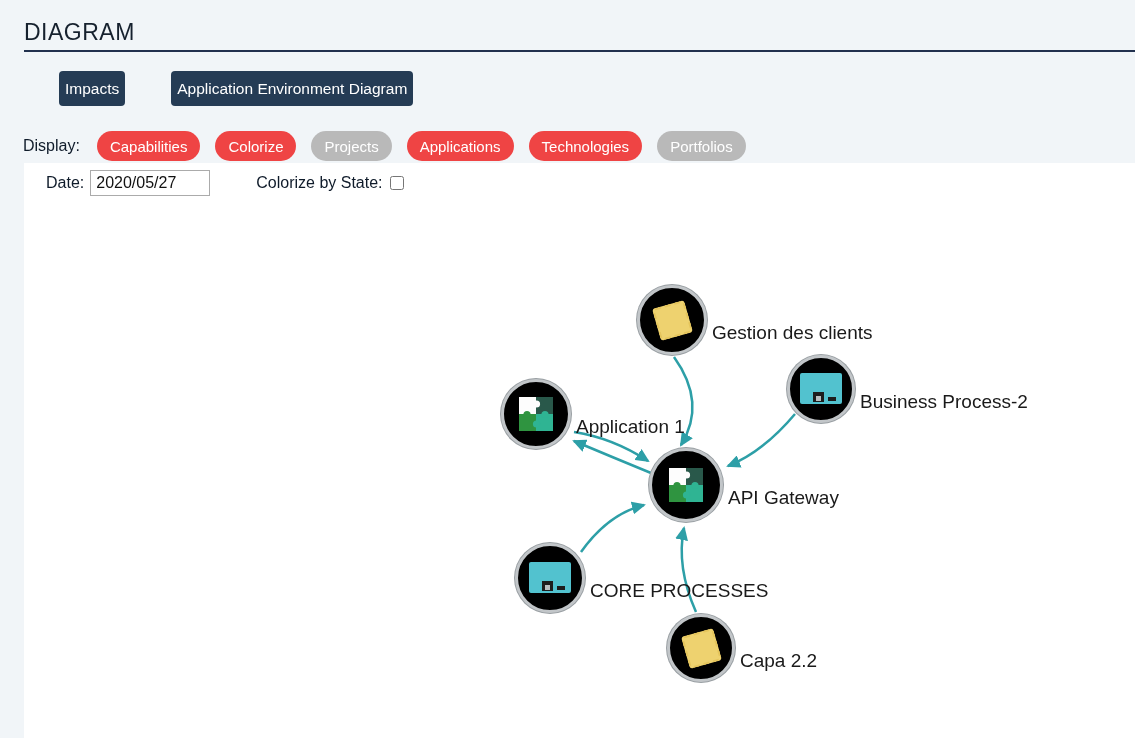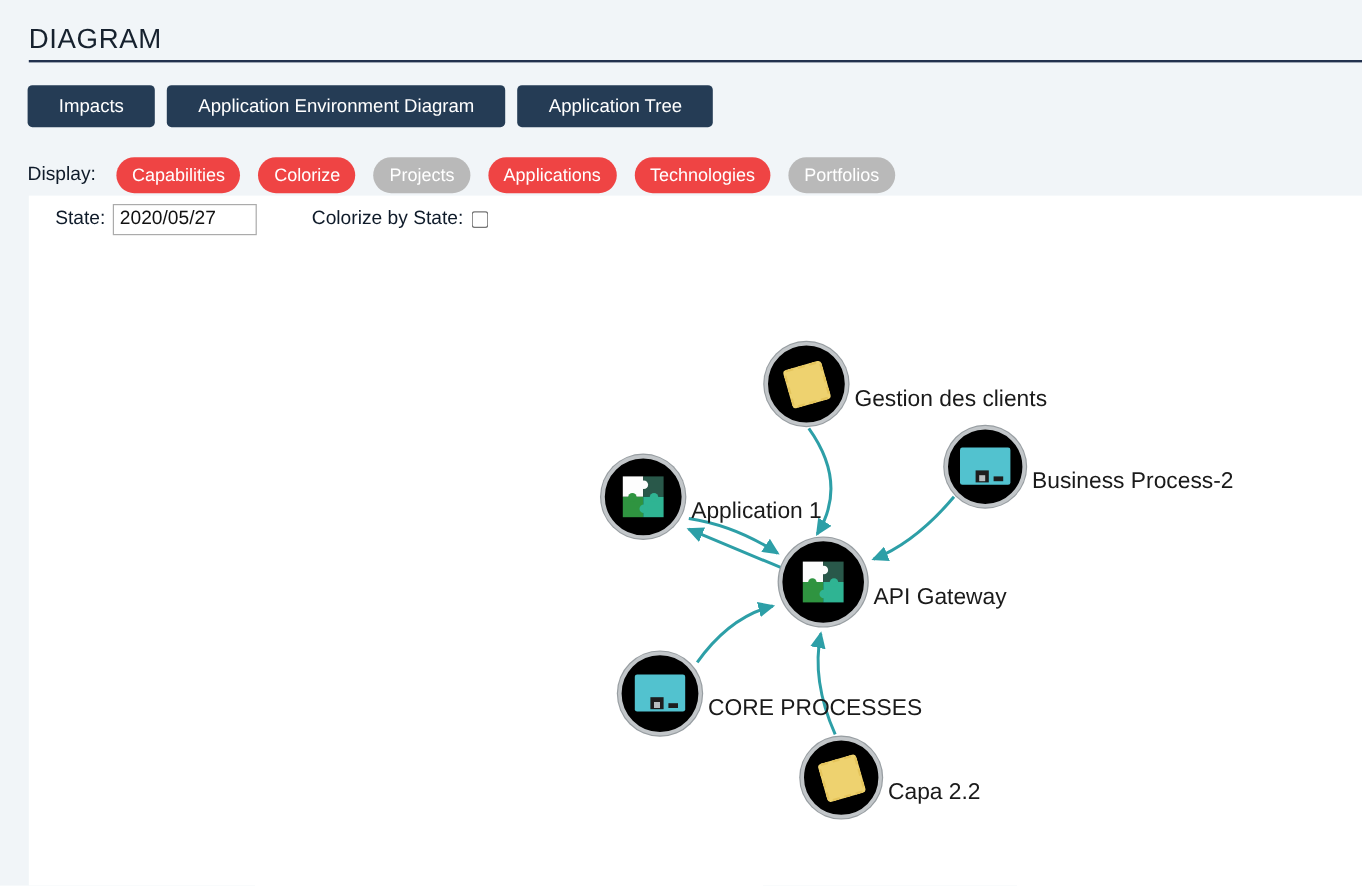--- a/index.html
+++ b/index.html
@@ -14,22 +14,22 @@
     position:absolute; left:24px; top:19px;
     font-size:23px; font-weight:500; color:#16212e; letter-spacing:.5px;
   }
   .title-rule {
     position:absolute; left:24px; right:0; top:50px;
     height:2px; background:#22314e;
   }
   .btn-row { position:absolute; left:23px; top:71px; display:flex; gap:10px; }
   .nav-btn {
     background:#253c55; color:#fff; border:none; border-radius:4px;
-    font-family:inherit; font-size:15.5px; padding:8px 26px; height:35px;
-    cursor:pointer; white-space:nowrap;
+    font-family:inherit; font-size:15.5px; padding:8px 6px; height:35px;
+    cursor:pointer; white-space:nowrap;margin-left:36px;
   }
   .display-row { position:absolute; left:23px; top:131px; display:flex; align-items:center; gap:15px; }
   .display-label { font-size:16px; color:#0f1b2a; margin-right:2px; }
   .pill {
     height:30px; border-radius:15px; padding:0 13px; border:none;
     color:#fff; font-family:inherit; font-size:15px; cursor:pointer;
     display:flex; align-items:center; white-space:nowrap;
   }
   .pill.on  { background:#ef4444; }
   .pill.off { background:#b9b9b9; }
@@ -62,37 +62,36 @@
 </style>
 </head>
 <body>
 
 <div class="page-title">DIAGRAM</div>
 <div class="title-rule"></div>
 
 <div class="btn-row">
   <button class="nav-btn">Impacts</button>
   <button class="nav-btn">Application Environment Diagram</button>
-  <button class="nav-btn">Application Tree</button>
 </div>
 
 <div class="display-row">
   <span class="display-label">Display:</span>
 
 <button class="pill on">Capabilities</button>
     <button class="pill on">Colorize</button>
     <button class="pill off">Projects</button>
     <button class="pill on">Applications</button>
     <button class="pill on">Technologies</button>
     <button class="pill off">Portfolios</button>
   </div>
 
 <div class="panel">
   <div class="date-row">
-    <span>State:</span>
+    <span>Date:</span>
     <input class="date-input" type="text" value="2020/05/27" style="">
     <span class="colorize-label">Colorize by State:</span>
     <input class="colorize-check" type="checkbox" style="">
   </div>
 </div>
 
 <svg id="edge-layer">
   <defs>
     <marker id="arrow" markerUnits="userSpaceOnUse" markerWidth="15" markerHeight="13" refX="12" refY="6.5" orient="auto">
       <path d="M0,0 L14,6.5 L0,13 Z" fill="#2d9fa7"></path>

